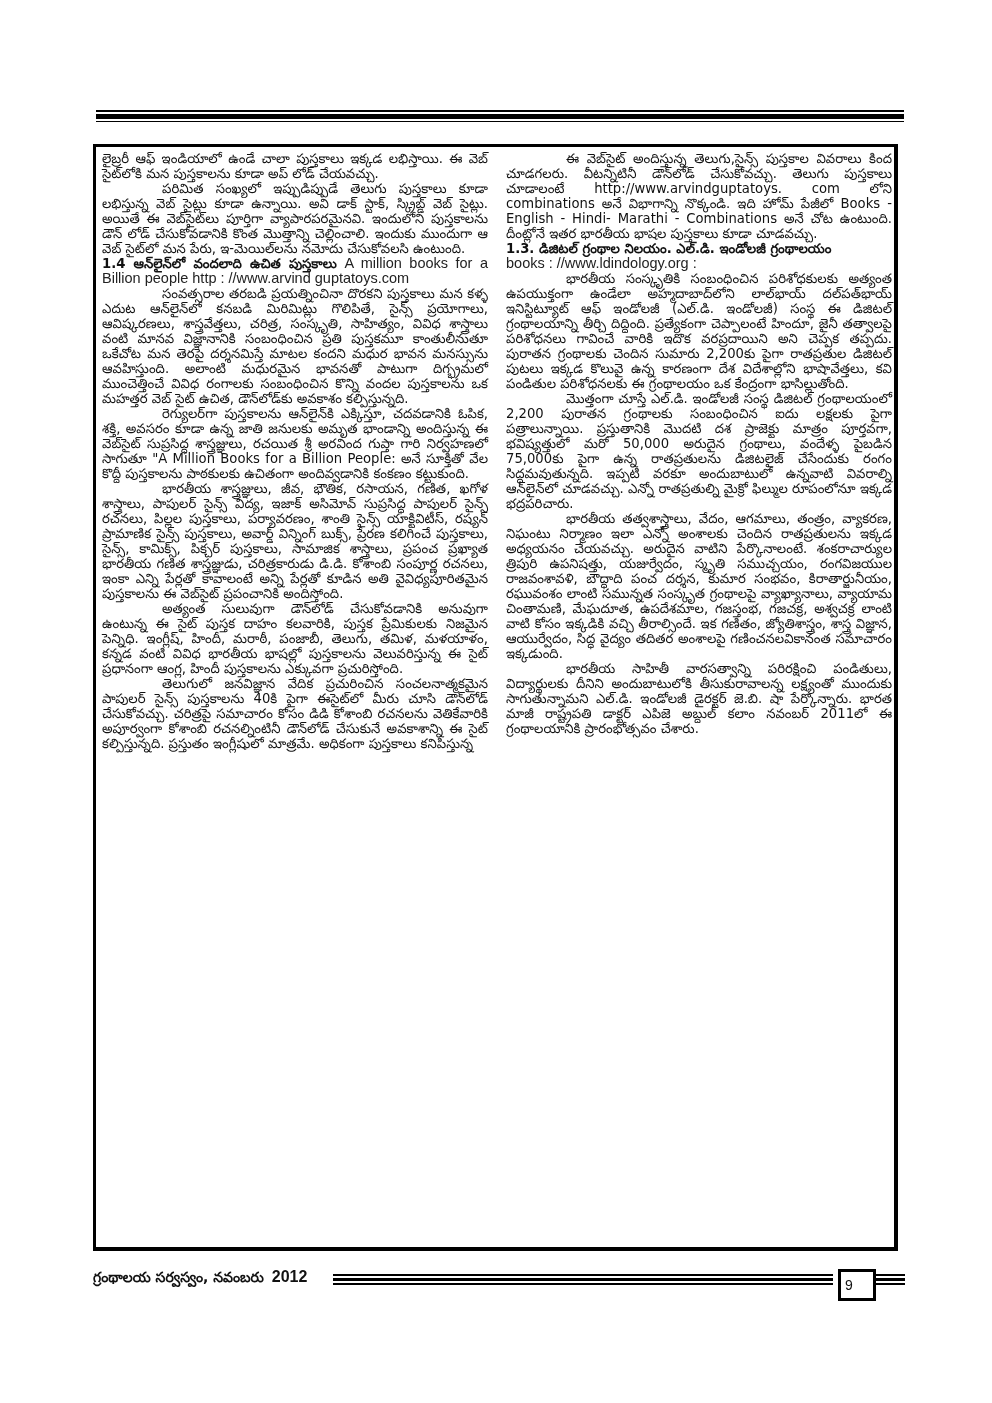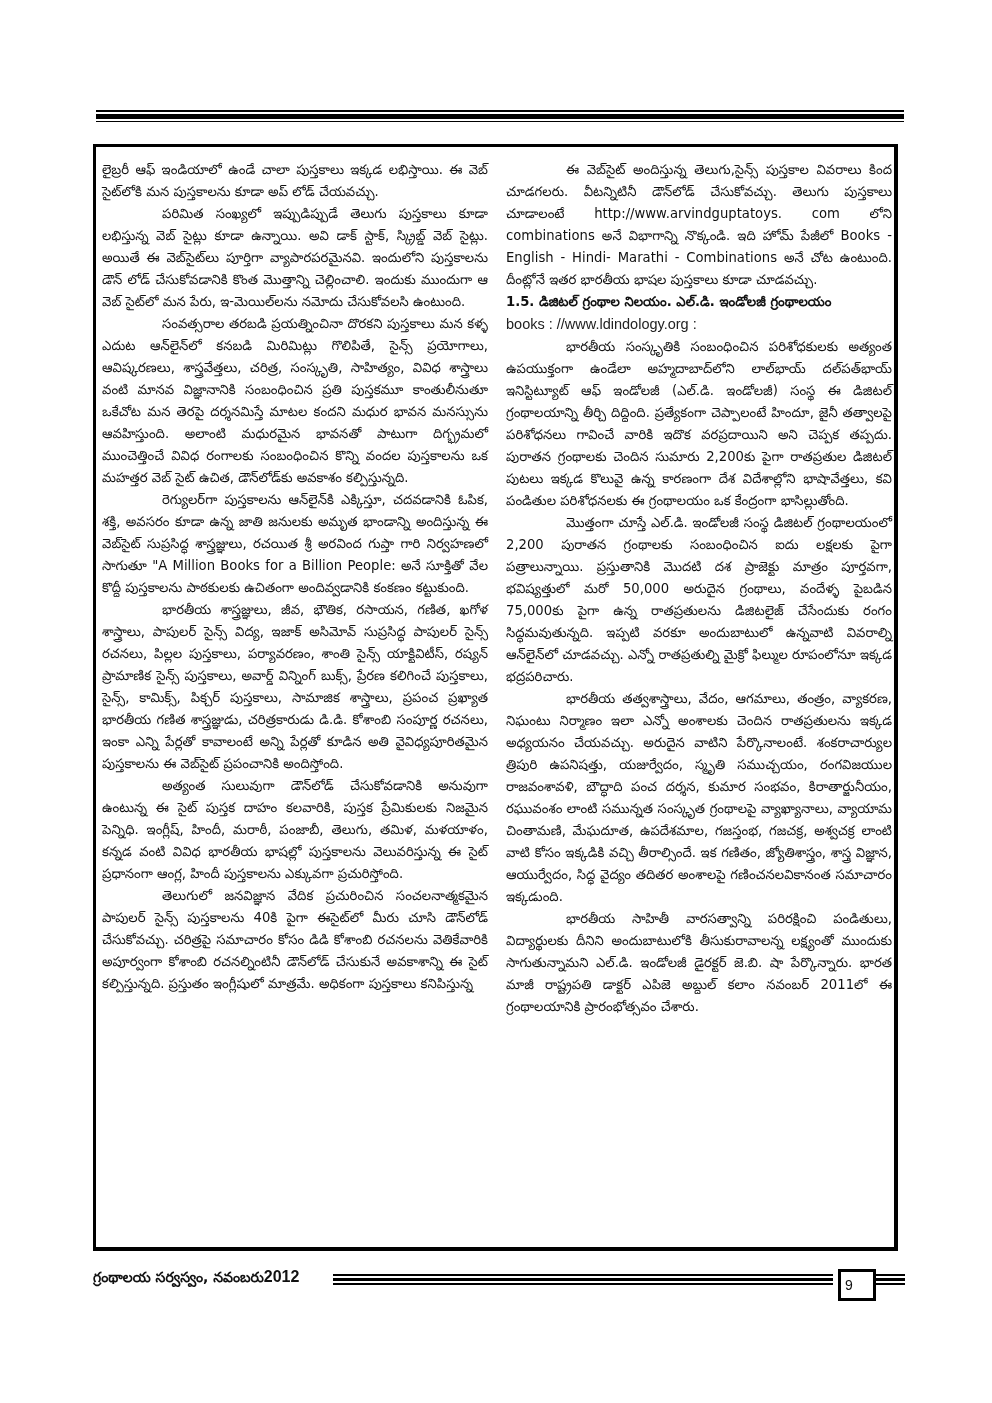--- a/index.html
+++ b/index.html
@@ -2,30 +2,30 @@
 <html><head>
 <meta charset="utf-8">
 <style>
   html, body { margin: 0; padding: 0; background: #ffffff; }
   body { width: 992px; height: 1403px; position: relative; overflow: hidden; font-family: "DejaVu Sans", sans-serif; color: #111; }
   .top-rule { position: absolute; left: 96px; top: 110px; width: 808px; }
   .top-rule .thin { height: 2px; background: #000; }
   .top-rule .thick { height: 5px; background: #000; margin-top: 2px; }
   .top-rule .thin2 { height: 1px; background: #000; margin-top: 2px; }
   .frame { position: absolute; left: 93px; top: 144px; width: 798px; height: 1100px; border: 3px solid #000; border-right-width: 4px; border-bottom-width: 4px; }
-  .col { position: absolute; top: 12px; width: 386px; font-size: 13.2px; line-height: 22px; text-align: justify; }
+  .col { position: absolute; top: 4px; width: 386px; font-size: 13.2px; line-height: 15px; text-align: justify; }
   .col.left { left: 6px; }
   .col.right { left: 410px; }
   .col p { margin: 0; }
   .col p.indent { text-indent: 60px; }
   .col .heading { font-weight: bold; }
   .col .latin { font-family: "Liberation Sans", sans-serif; font-size: 14.5px; color: #222; }
   .footer { position: absolute; left: 93px; top: 1265px; width: 815px; height: 40px; }
   .footer-title { position: absolute; left: 0; top: 3px; font-weight: bold; font-size: 14px; white-space: nowrap; }
-  .footer-title .year { font-family: "Liberation Sans", sans-serif; font-size: 16px; margin-left: 0; }
+  .footer-title .year { font-family: "Liberation Sans", sans-serif; font-size: 16px; margin-left: 8px; }
   .footer-rule { position: absolute; left: 240px; top: 9px; width: 500px; }
   .footer-rule .a { height: 2px; background: #000; }
   .footer-rule .b { height: 3px; background: #000; margin-top: 2px; }
   .footer-rule .c { height: 2px; background: #000; margin-top: 2px; }
   .footer-rule2 { position: absolute; left: 782px; top: 9px; width: 30px; }
   .footer-rule2 .a { height: 2px; background: #000; }
   .footer-rule2 .b { height: 3px; background: #000; margin-top: 2px; }
   .footer-rule2 .c { height: 2px; background: #000; margin-top: 2px; }
   .page-num { position: absolute; left: 745px; top: 4px; width: 28px; height: 26px; border: 3px solid #000; background: #fff; font-family: "Liberation Sans", sans-serif; font-size: 14px; line-height: 26px; padding-left: 4px; box-sizing: content-box; }
 </style>
@@ -35,30 +35,31 @@
 <div class="top-rule">
   <div class="thin"></div>
     <div class="thick"></div>
     <div class="thin2"></div>
 </div>
 
 <div class="frame">
   <div class="col left">
     <p>లైబ్రరీ ఆఫ్ ఇండియాలో ఉండే చాలా పుస్తకాలు ఇక్కడ లభిస్తాయి. ఈ వెబ్ సైట్‌లోకి మన పుస్తకాలను కూడా అప్ లోడ్ చేయవచ్చు.</p>
     <p class="indent">పరిమిత సంఖ్యలో ఇప్పుడిప్పుడే తెలుగు పుస్తకాలు కూడా లభిస్తున్న వెబ్ సైట్లు కూడా ఉన్నాయి. అవి డాక్ స్టాక్, స్క్రిబ్డ్ వెబ్ సైట్లు.  అయితే ఈ వెబ్‌సైట్‌లు పూర్తిగా వ్యాపారపరమైనవి. ఇందులోని పుస్తకాలను డౌన్ లోడ్ చేసుకోవడానికి కొంత మొత్తాన్ని చెల్లించాలి. ఇందుకు ముందుగా ఆ వెబ్ సైట్‌లో మన పేరు, ఇ-మెయిల్‌లను నమోదు చేసుకోవలసి ఉంటుంది.</p>
+    <p><span class="heading">1.4 ఆన్‌లైన్‌లో వందలాది ఉచిత పుస్తకాలు</span> <span class="latin">A million books for a Billion people http : //www.arvind guptatoys.com</span></p>
     <p class="indent">సంవత్సరాల తరబడి ప్రయత్నించినా దొరకని పుస్తకాలు మన కళ్ళ ఎదుట ఆన్‌లైన్‌లో కనబడి మిరిమిట్లు గొలిపితే, సైన్స్ ప్రయోగాలు, ఆవిష్కరణలు, శాస్త్రవేత్తలు, చరిత్ర, సంస్కృతి, సాహిత్యం, వివిధ శాస్త్రాలు వంటి మానవ విజ్ఞానానికి సంబంధించిన ప్రతి పుస్తకమూ కాంతులీనుతూ ఒకేచోట మన తెరపై దర్శనమిస్తే మాటల కందని మధుర భావన మనస్సును ఆవహిస్తుంది. అలాంటి మధురమైన భావనతో పాటుగా దిగ్భ్రమలో ముంచెత్తించే వివిధ రంగాలకు సంబంధించిన కొన్ని వందల పుస్తకాలను ఒక మహత్తర వెబ్ సైట్ ఉచిత, డౌన్‌లోడ్‌కు అవకాశం కల్పిస్తున్నది.</p>
     <p class="indent">రెగ్యులర్‌గా పుస్తకాలను ఆన్‌లైన్‌కి ఎక్కిస్తూ, చదవడానికి ఓపిక, శక్తి, అవసరం కూడా ఉన్న జాతి జనులకు అమృత భాండాన్ని అందిస్తున్న ఈ వెబ్‌సైట్ సుప్రసిద్ధ శాస్త్రజ్ఞులు, రచయిత శ్రీ అరవింద గుప్తా గారి నిర్వహణలో సాగుతూ "A Million Books for a Billion People: అనే సూక్తితో వేల కొద్దీ పుస్తకాలను పాఠకులకు ఉచితంగా అందివ్వడానికి కంకణం కట్టుకుంది.</p>
     <p class="indent">భారతీయ శాస్త్రజ్ఞులు, జీవ, భౌతిక, రసాయన, గణిత, ఖగోళ శాస్త్రాలు, పాపులర్ సైన్స్ విద్య, ఇజాక్ అసిమోవ్ సుప్రసిద్ధ పాపులర్ సైన్స్ రచనలు, పిల్లల పుస్తకాలు, పర్యావరణం, శాంతి సైన్స్ యాక్టివిటీస్, రష్యన్ ప్రామాణిక సైన్స్ పుస్తకాలు, అవార్డ్ విన్నింగ్ బుక్స్, ప్రేరణ కలిగించే పుస్తకాలు, సైన్స్, కామిక్స్, పిక్చర్ పుస్తకాలు, సామాజిక శాస్త్రాలు, ప్రపంచ ప్రఖ్యాత భారతీయ గణిత శాస్త్రజ్ఞుడు, చరిత్రకారుడు డి.డి. కోశాంబి సంపూర్ణ రచనలు, ఇంకా ఎన్ని పేర్లతో కావాలంటే అన్ని పేర్లతో కూడిన అతి వైవిధ్యపూరితమైన పుస్తకాలను ఈ వెబ్‌సైట్ ప్రపంచానికి అందిస్తోంది.</p>
     <p class="indent">అత్యంత సులువుగా డౌన్‌లోడ్ చేసుకోవడానికి అనువుగా ఉంటున్న ఈ సైట్ పుస్తక దాహం కలవారికి, పుస్తక ప్రేమికులకు నిజమైన పెన్నిధి. ఇంగ్లీష్, హిందీ, మరాఠీ, పంజాబీ, తెలుగు, తమిళ, మళయాళం, కన్నడ వంటి వివిధ భారతీయ భాషల్లో పుస్తకాలను వెలువరిస్తున్న ఈ సైట్ ప్రధానంగా ఆంగ్ల, హిందీ పుస్తకాలను ఎక్కువగా ప్రచురిస్తోంది.</p>
     <p class="indent">తెలుగులో జనవిజ్ఞాన వేదిక ప్రచురించిన సంచలనాత్మకమైన పాపులర్ సైన్స్ పుస్తకాలను 40కి పైగా ఈసైట్‌లో మీరు చూసి డౌన్‌లోడ్ చేసుకోవచ్చు. చరిత్రపై సమాచారం కోసం డిడి కోశాంబి రచనలను వెతికేవారికి అపూర్వంగా కోశాంబి రచనల్నింటినీ డౌన్‌లోడ్ చేసుకునే అవకాశాన్ని ఈ సైట్ కల్పిస్తున్నది. ప్రస్తుతం ఇంగ్లీషులో మాత్రమే. అధికంగా పుస్తకాలు కనిపిస్తున్న</p>
   </div>
 
   <div class="col right">
     <p class="indent">ఈ వెబ్‌సైట్ అందిస్తున్న తెలుగు,సైన్స్ పుస్తకాల వివరాలు కింద చూడగలరు. వీటన్నిటినీ డౌన్‌లోడ్ చేసుకోవచ్చు. తెలుగు పుస్తకాలు చూడాలంటే http://www.arvindguptatoys. com లోని combinations అనే విభాగాన్ని నొక్కండి. ఇది హోమ్ పేజీలో Books - English - Hindi- Marathi - Combinations అనే చోట ఉంటుంది. దీంట్లోనే ఇతర భారతీయ భాషల పుస్తకాలు కూడా చూడవచ్చు.</p>
-    <p><span class="heading">1.5. డిజిటల్ గ్రంథాల నిలయం. ఎల్.డి. ఇండోలజీ గ్రంథాలయం</span><br><span class="latin">books : //www.ldindology.org :</span></p>
+    <p><span class="heading">1.3. డిజిటల్ గ్రంథాల నిలయం. ఎల్.డి. ఇండోలజీ గ్రంథాలయం</span><br><span class="latin">books : //www.ldindology.org :</span></p>
     <p class="indent">భారతీయ సంస్కృతికి సంబంధించిన పరిశోధకులకు అత్యంత ఉపయుక్తంగా ఉండేలా అహ్మదాబాద్‌లోని లాల్‌భాయ్ దల్‌పత్‌భాయ్ ఇనిస్టిట్యూట్ ఆఫ్ ఇండోలజీ (ఎల్.డి. ఇండోలజీ) సంస్థ ఈ డిజిటల్ గ్రంథాలయాన్ని తీర్చి దిద్దింది. ప్రత్యేకంగా చెప్పాలంటే హిందూ, జైనీ తత్వాలపై పరిశోధనలు గావించే వారికి ఇదొక వరప్రదాయిని అని చెప్పక తప్పదు. పురాతన గ్రంథాలకు చెందిన సుమారు 2,200కు పైగా రాతప్రతుల డిజిటల్ పుటలు ఇక్కడ కొలువై ఉన్న కారణంగా దేశ విదేశాల్లోని భాషావేత్తలు, కవి పండితుల పరిశోధనలకు ఈ గ్రంథాలయం ఒక కేంద్రంగా భాసిల్లుతోంది.</p>
     <p class="indent">మొత్తంగా చూస్తే ఎల్.డి. ఇండోలజీ సంస్థ డిజిటల్ గ్రంథాలయంలో 2,200 పురాతన గ్రంథాలకు సంబంధించిన ఐదు లక్షలకు పైగా పత్రాలున్నాయి. ప్రస్తుతానికి మొదటి దశ ప్రాజెక్టు మాత్రం పూర్తవగా, భవిష్యత్తులో మరో 50,000 అరుదైన గ్రంథాలు, వందేళ్ళ పైబడిన 75,000కు పైగా ఉన్న రాతప్రతులను డిజిటలైజ్ చేసేందుకు రంగం సిద్ధమవుతున్నది. ఇప్పటి వరకూ అందుబాటులో ఉన్నవాటి వివరాల్ని ఆన్‌లైన్‌లో చూడవచ్చు. ఎన్నో రాతప్రతుల్ని మైక్రో ఫిల్ముల రూపంలోనూ ఇక్కడ భద్రపరిచారు.</p>
     <p class="indent">భారతీయ తత్వశాస్త్రాలు, వేదం, ఆగమాలు, తంత్రం, వ్యాకరణ, నిఘంటు నిర్మాణం ఇలా ఎన్నో అంశాలకు చెందిన రాతప్రతులను ఇక్కడ అధ్యయనం చేయవచ్చు. అరుదైన వాటిని పేర్కొనాలంటే. శంకరాచార్యుల త్రిపురి ఉపనిషత్తు, యజుర్వేదం, స్మృతి సముచ్చయం, రంగవిజయుల రాజవంశావళి, బౌద్ధాది పంచ దర్శన, కుమార సంభవం, కిరాతార్జునీయం, రఘువంశం లాంటి సమున్నత సంస్కృత గ్రంథాలపై వ్యాఖ్యానాలు, వ్యాయామ చింతామణి, మేఘదూత, ఉపదేశమాల, గజస్తంభ, గజచక్ర, అశ్వచక్ర లాంటి వాటి కోసం ఇక్కడికి వచ్చి తీరాల్సిందే. ఇక గణితం, జ్యోతిశాస్త్రం, శాస్త్ర విజ్ఞాన, ఆయుర్వేదం, సిద్ధ వైద్యం తదితర అంశాలపై గణించనలవికానంత సమాచారం ఇక్కడుంది.</p>
     <p class="indent">భారతీయ సాహితీ వారసత్వాన్ని పరిరక్షించి పండితులు, విద్యార్థులకు దీనిని అందుబాటులోకి తీసుకురావాలన్న లక్ష్యంతో ముందుకు సాగుతున్నామని ఎల్.డి. ఇండోలజీ డైరక్టర్ జె.బి. షా పేర్కొన్నారు. భారత మాజీ రాష్ట్రపతి డాక్టర్ ఎపిజె అబ్దుల్ కలాం నవంబర్ 2011లో ఈ గ్రంథాలయానికి ప్రారంభోత్సవం చేశారు.</p>
   </div>
 </div>
 
 <div class="footer">
   <div class="footer-title">
     <span>గ్రంథాలయ సర్వస్వం, నవంబరు</span><span class="year">2012</span>

